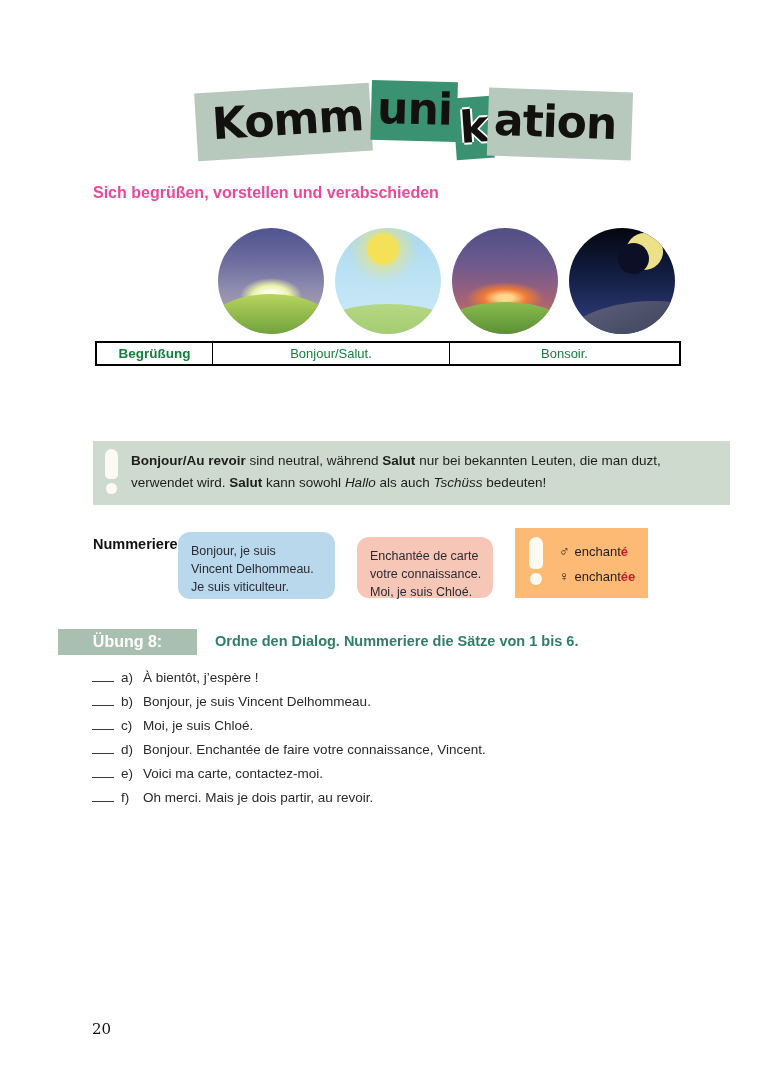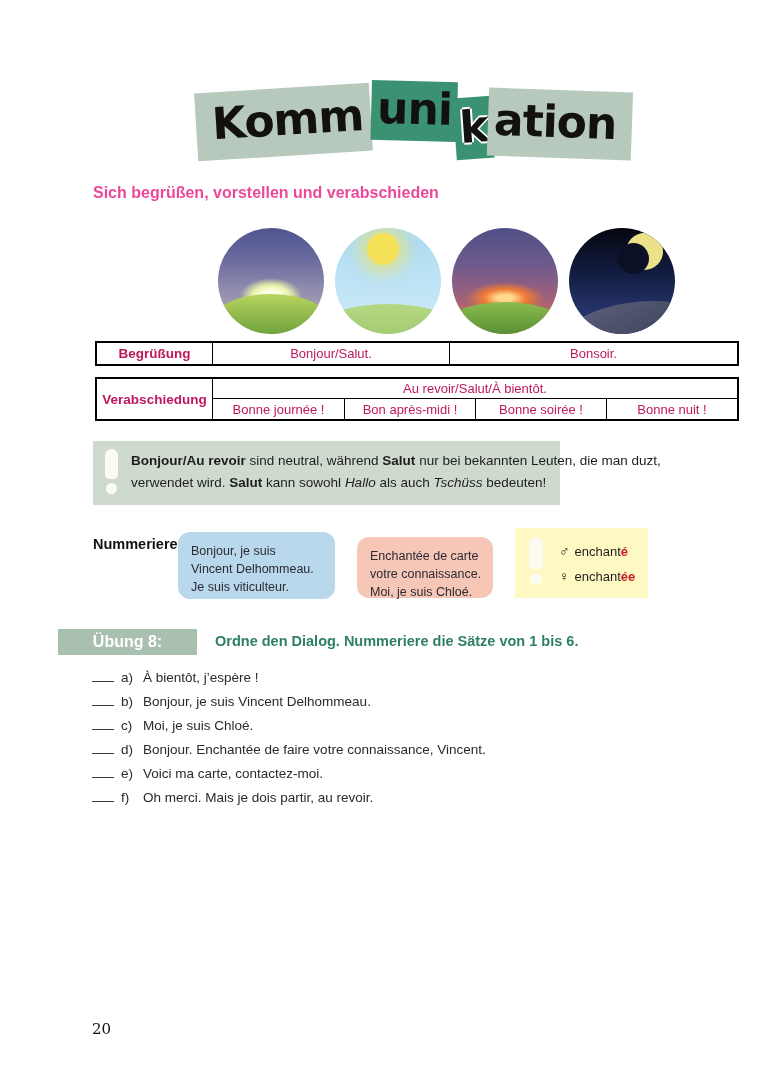--- a/index.html
+++ b/index.html
@@ -39,47 +39,47 @@
   .glow-sunset{position:absolute; left:14px; top:54px; width:78px; height:32px; border-radius:50%;
     background:radial-gradient(closest-side,#ffd98c 0 20%,#f07b35 55%,rgba(220,110,70,0) 100%);}
   .hill-sunset{position:absolute; left:-17px; bottom:-34px; width:140px; height:66px; border-radius:50%;
     background:linear-gradient(180deg,#8cbb4e 0%,#5d9438 45%,#3f6f2a 100%);}
   .moon{position:absolute; left:57px; top:5px; width:37px; height:37px; border-radius:50%; background:#ece189;}
   .moon-bite{position:absolute; left:49px; top:15px; width:31px; height:31px; border-radius:50%; background:#0b1026;}
   .hill-night{position:absolute; left:-12px; bottom:-42px; width:160px; height:74px; border-radius:50%;
     background:linear-gradient(160deg,#5d617b 0%,#3a3f58 70%); transform:rotate(-7deg);}
 
   
-  .tbl{position:absolute; left:95px; width:644px; border:2px solid #000; box-sizing:border-box;
-       font-size:13px; color:#be185d;}
+  .tbl{position:absolute; left:95px; width:586px; border:2px solid #000; box-sizing:border-box;
+       font-size:13px; color:#15803d;}
   .tbl-greeting{top:341px; height:25px; display:grid; grid-template-columns:115px 237px 1fr;}
   .tbl-farewell{top:377px; height:44px; display:grid; grid-template-columns:115px 1fr;}
   .tcell{display:flex; align-items:center; justify-content:center; border-left:1.5px solid #000; box-sizing:border-box; white-space:nowrap;}
   .tcell:first-child{border-left:none;}
   .thead{font-weight:bold; font-size:13.5px;}
   .fw-right{display:grid; grid-template-rows:1fr 1fr; border-left:1.5px solid #000;}
   .fw-top{display:flex; align-items:center; justify-content:center; border-bottom:1.5px solid #000; box-sizing:border-box;}
   .fw-bottom{display:grid; grid-template-columns:1fr 1fr 1fr 1fr;}
 
   
-  .note-box{position:absolute; left:93px; top:441px; width:467px; height:64px; background:#cfdacf;}
+  .note-box{position:absolute; left:93px; top:441px; width:589px; height:64px; background:#cfdacf;padding-left:48px;}
   .excl{position:absolute;}
   .excl .bar{width:13px; height:30px; border-radius:7px 7px 5px 5px; background:#fbfbf2; margin:0 auto;}
   .excl .dot{width:11px; height:11px; border-radius:50%; background:#fbfbf2; margin:4px auto 0;}
   .note-excl{left:12px; top:8px;}
   .note-text{position:absolute; left:38px; top:9px; width:540px; font-size:13.5px; line-height:22px; color:#1d1d1d;}
   .b{font-weight:bold;} .i{font-style:italic;}
 
   
   .vorstellung-label{position:absolute; left:93px; top:536px; font-size:14.5px; font-weight:bold; color:#111;}
   .bubble{position:absolute; border-radius:12px; font-size:12.5px; font-weight:400; line-height:18px; color:#2b2b33;
           padding:10px 0 0 13px; box-sizing:border-box;}
   .bubble-blue{left:178px; top:532px; width:157px; height:67px; background:#b9d8ec;}
   .bubble-pink{left:357px; top:537px; width:136px; height:61px; background:#f6c6b6;}
-  .gender-box{position:absolute; left:515px; top:528px; width:133px; height:70px; background:#fef9c3;}
+  .gender-box{position:absolute; left:515px; top:528px; width:133px; height:70px; background:#fdba74;}
   .gender-excl{left:14px; top:9px;}
   .gender-excl .bar{width:14px; height:32px;}
   .gender-excl .dot{width:12px; height:12px;}
   .gender-rows{position:absolute; left:44px; top:11px; font-size:13px; line-height:24px; color:#1d1d1d;}
   .gsym{font-size:14px; margin-right:5px;}
   .red{color:#c41a2b; font-weight:bold;}
 
   
   .uebung-bar{position:absolute; left:58px; top:629px; width:139px; height:26px; background:#a9bfb0;
               display:flex; align-items:center; justify-content:center;}
@@ -126,32 +126,20 @@
       <div class="moon-bite"></div>
     </div>
   </div>
 
   <div class="tbl tbl-greeting">
     <div class="tcell thead">Begrüßung</div>
     <div class="tcell">Bonjour/Salut.</div>
     <div class="tcell">Bonsoir.</div>
   </div>
 
-  <div class="tbl tbl-farewell">
-    <div class="tcell thead">Verabschiedung</div>
-    <div class="fw-right">
-      <div class="fw-top">Au revoir/Salut/À bientôt.</div>
-      <div class="fw-bottom">
-        <div class="tcell">Bonne journée !</div>
-        <div class="tcell">Bon après-midi !</div>
-        <div class="tcell">Bonne soirée !</div>
-        <div class="tcell">Bonne nuit !</div>
-      </div>
-    </div>
-  </div>
 
   <div class="note-box">
     <div class="excl note-excl">
       <div class="bar"></div>
         <div class="dot"></div>
     </div>
     <div class="note-text">
       <span class="b">Bonjour/Au revoir</span><span> sind neutral, während </span><span class="b">Salut</span><span> nur bei bekannten Leuten, die man duzt, verwendet wird. </span><span class="b">Salut</span><span> kann sowohl </span><span class="i">Hallo</span><span> als auch </span><span class="i">Tschüss</span><span> bedeuten!</span>
     </div>
   </div>

